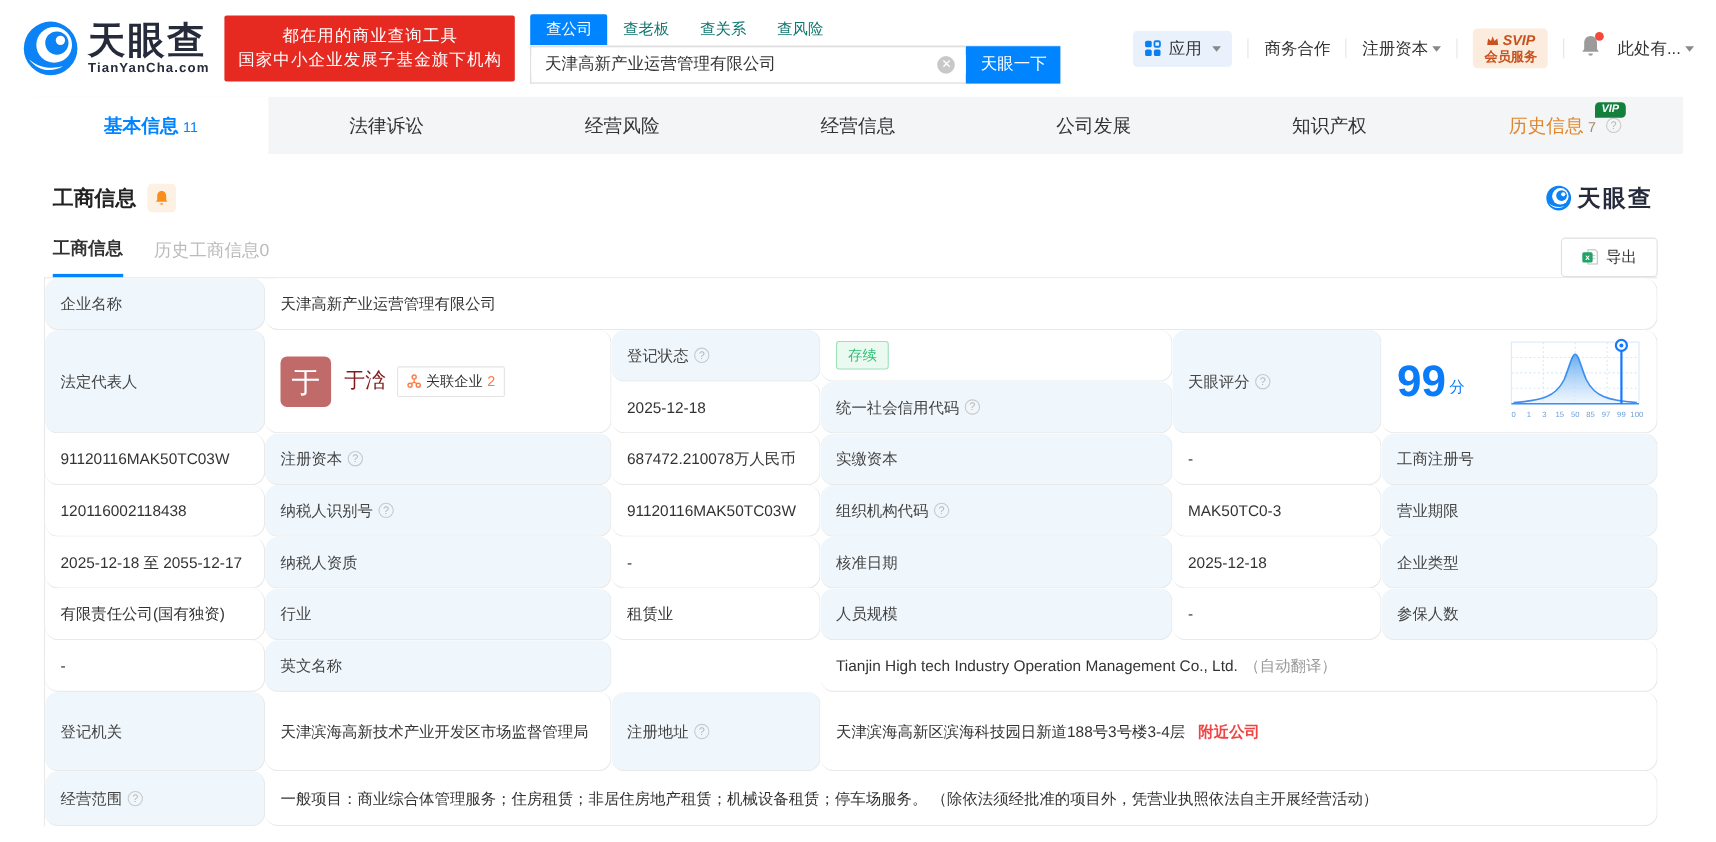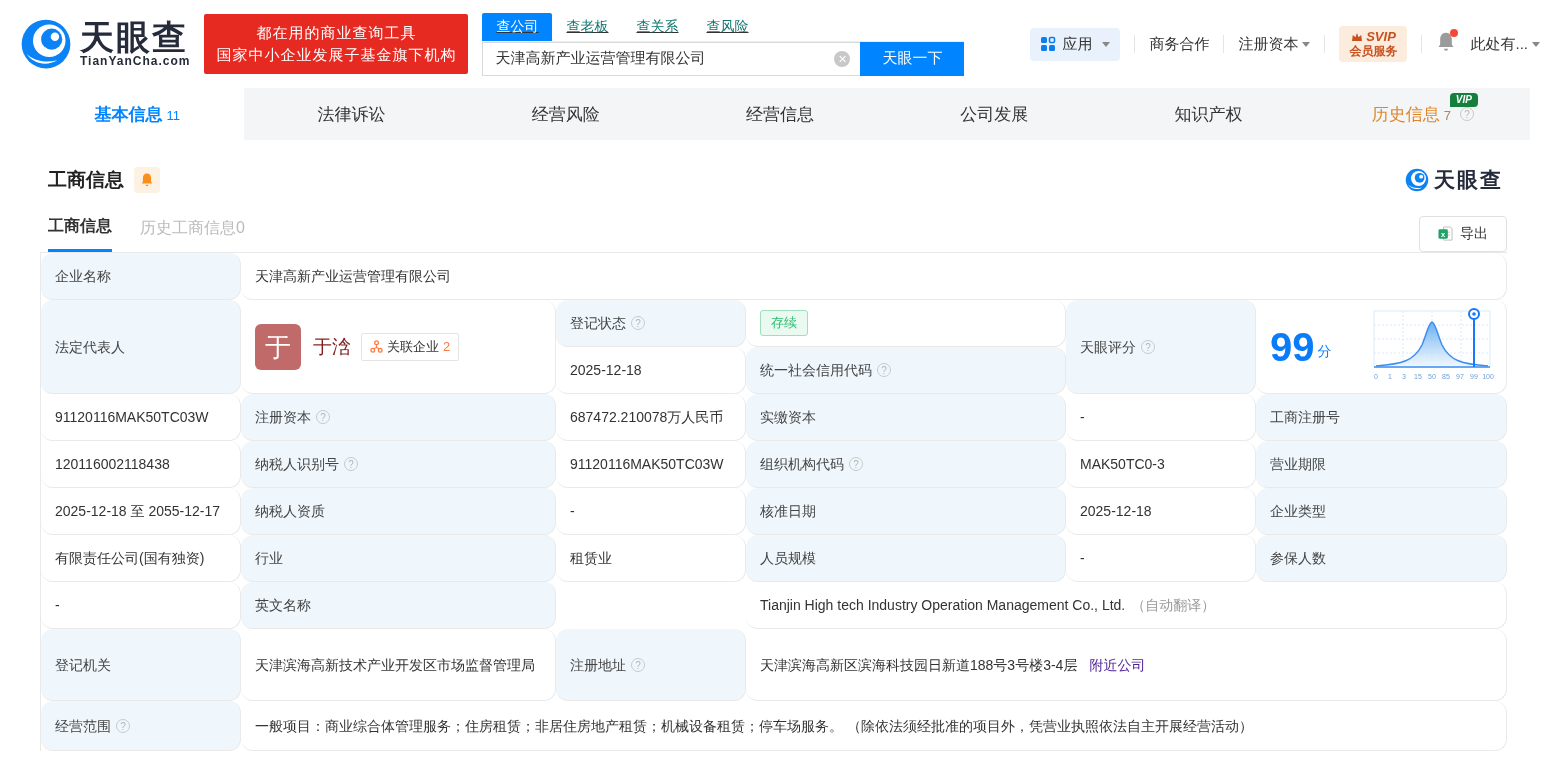--- a/index.html
+++ b/index.html
@@ -7,30 +7,30 @@
     font-family:"Liberation Sans","DejaVu Sans",sans-serif; color:#333; }
 
   
   .top-header { height:88px; display:flex; align-items:center; padding:0 20px; background:#fff; }
   .logo-wrap { display:flex; align-items:center; gap:8px; }
   .logo-text .cn { font-size:34px; font-weight:bold; color:#252b3a; letter-spacing:2px; line-height:1; }
   .logo-text .en { font-size:12px; color:#252b3a; font-weight:bold; letter-spacing:1px; }
   .red-banner { margin-left:14px; background:#e62a22; color:#fff; padding:8px 12px; border-radius:2px;
     font-size:15px; line-height:22px; letter-spacing:1px; white-space:nowrap;text-align:center; }
   .search-block { margin-left:14px; width:482px; }
-  .search-tabs { display:flex; align-items:flex-end; border-bottom:1px solid #eee;text-decoration:underline; }
+  .search-tabs { display:flex; align-items:flex-end; border-bottom:1px solid #eee; }
   .search-tab { font-size:14px; color:#0f766e; padding:5px 14px; cursor:pointer; }
   .search-tab.active { background:#0084ff; color:#fff; border-radius:2px 2px 0 0; }
   .search-row { display:flex; height:34px; }
   .search-input-wrap { flex:1; position:relative; border:1px solid #d9d9d9; border-right:none; display:flex; align-items:center; }
   .search-input { border:none; outline:none; width:100%; font-size:15px; color:#333; padding:0 34px 0 12px;
     font-family:"Liberation Sans","DejaVu Sans",sans-serif; }
   .clear-icon { position:absolute; right:10px; width:16px; height:16px; border-radius:50%; background:#c8c8c8;
     color:#fff; font-size:11px; line-height:16px; text-align:center; cursor:pointer; }
-  .search-btn { width:104px; background:#0084ff; color:#fff; border:none; font-size:15px; cursor:pointer;
+  .search-btn { width:86px; background:#0084ff; color:#fff; border:none; font-size:15px; cursor:pointer;
     font-family:"Liberation Sans","DejaVu Sans",sans-serif; }
   .header-right { margin-left:auto; display:flex; align-items:center; gap:14px; white-space:nowrap; }
   .apps-btn { display:flex; align-items:center; gap:6px; background:#e9f2fc; border-radius:4px; padding:7px 10px;
     font-size:15px; color:#333; cursor:pointer; }
   .caret { display:inline-block; width:0; height:0; border-left:4px solid transparent; border-right:4px solid transparent;
     border-top:5px solid #888; margin-left:4px; }
   .v-div { width:1px; height:18px; background:#e5e5e5; }
   .hr-link { font-size:15px; color:#333; cursor:pointer; display:flex; align-items:center; }
   .svip-badge { background:#fcecdd; border-radius:4px; padding:3px 10px; text-align:center; cursor:pointer;
     color:#c8511f; line-height:15px; }
@@ -84,21 +84,21 @@
   .avatar { width:46px; height:46px; border-radius:6px; background:#c16a6a; color:#fff; font-size:26px;
     display:flex; align-items:center; justify-content:center; flex:none; cursor:pointer; }
   .rep-name { color:#7f1d1d; font-size:19px; margin:0 10px 0 12px; cursor:pointer; }
   .rel-badge { display:flex; align-items:center; gap:4px; border:1px solid #e4e4e4; border-radius:2px;
     padding:3px 8px; font-size:13px; cursor:pointer; background:#fff; }
   .rel-badge .num { color:#ff7a45; }
   .score-num { font-size:40px; font-weight:bold; color:#0a7cf8; line-height:1; }
   .score-unit { font-size:14px; color:#0a7cf8; margin:14px 0 0 3px; }
   .score-cell { justify-content:space-between; padding-right:8px; }
   .gray-note { color:#999; margin-left:6px; }
-  .addr-link { color:#4c1d95; margin-left:12px; cursor:pointer; white-space:nowrap; }
+  .addr-link { color:#ef4444; margin-left:12px; cursor:pointer; white-space:nowrap;font-weight:bold; }
 </style>
 </head>
 <body>
 
 <div class="top-header">
   <div class="logo-wrap">
     <svg width="52" height="52" viewBox="0 0 32 32">
       <circle cx="16" cy="16" r="15" fill="#0b82f5"></circle>
       <circle cx="18" cy="14" r="10" fill="#fff"></circle>
       <circle cx="19.5" cy="13" r="6.5" fill="#0b82f5"></circle>

